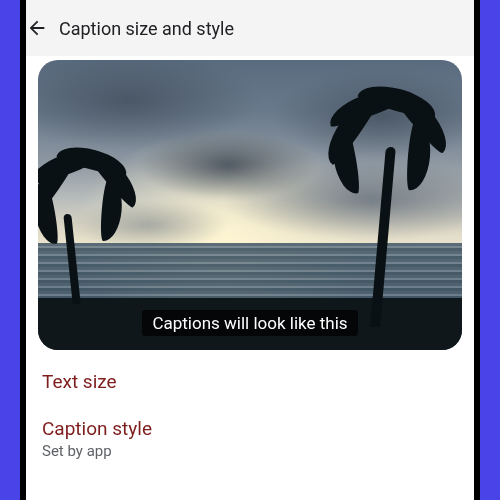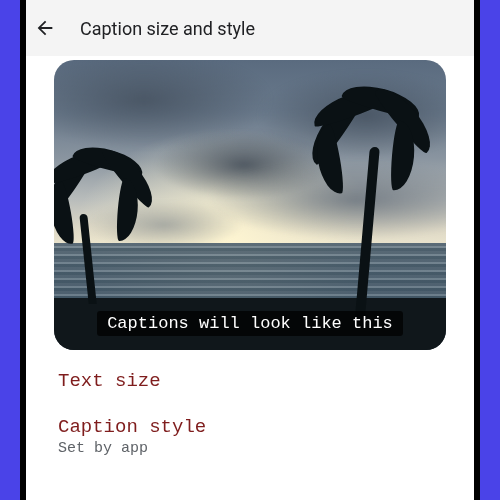--- a/index.html
+++ b/index.html
@@ -25,33 +25,32 @@
     top: 0;
     bottom: 0;
     background: #fff;
     overflow: hidden;
   }
   .app-bar {
     height: 56px;
     background: #f4f4f4;
     display: flex;
     align-items: center;
-    padding: 0 8px;
-    gap: 24px;
+    padding: 0 0;
+    gap: 11px;
   }
   .back svg { display: block; }
   .app-title {
     font-size: 18px;
     font-weight: 400;
     color: #202124;
   }
   .content {
     background: #fff;
-    padding: 0 28px;
-    font-family: Liberation Mono, monospace;
+    padding: 0 12px;
   }
   .preview-card {
     position: relative;
     width: 100%;
     height: 290px;
     border-radius: 20px;
     overflow: hidden;
     margin-top: 4px;
   }
   .sky {

